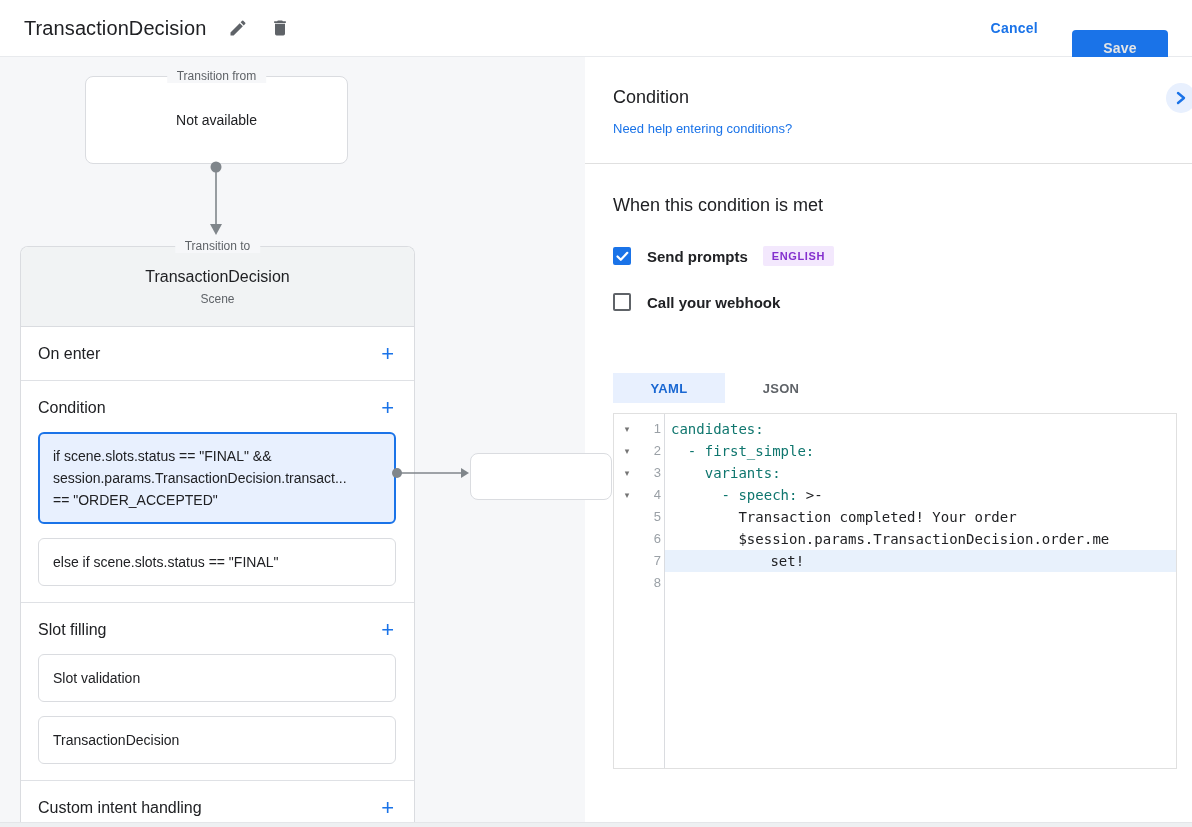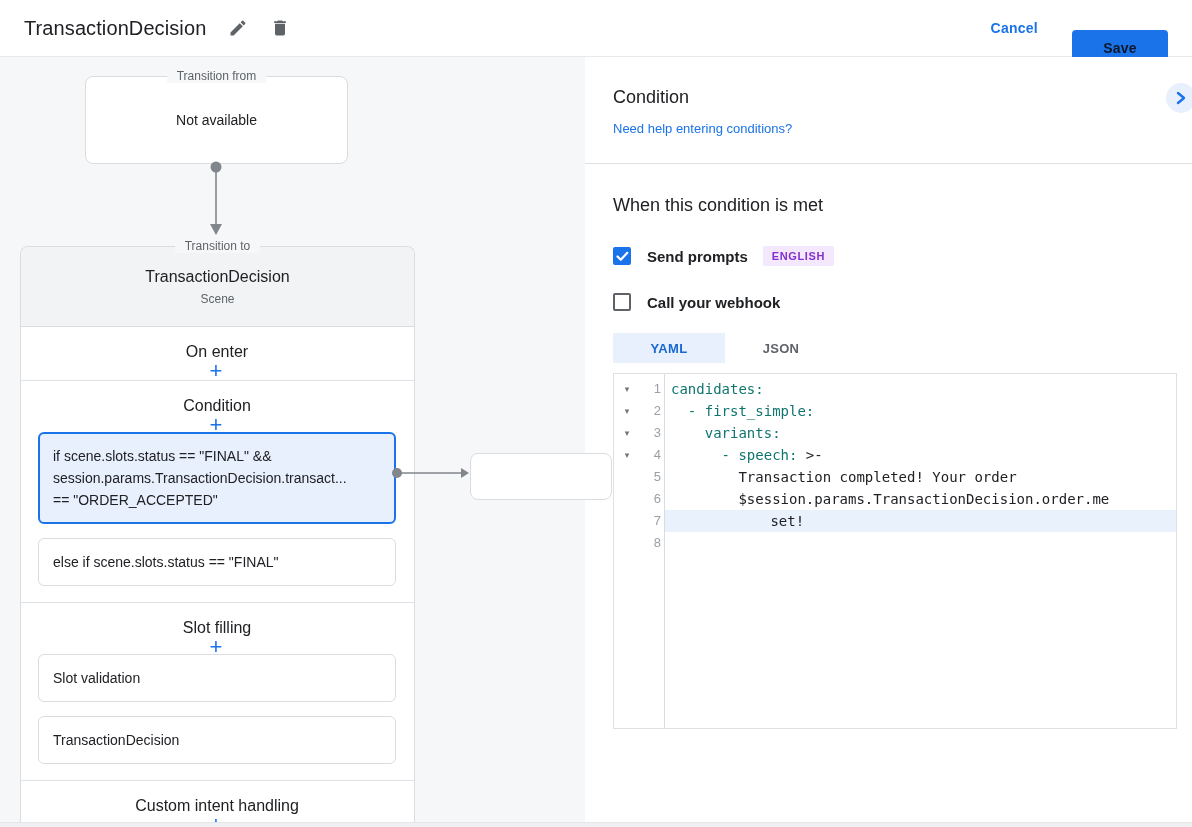--- a/index.html
+++ b/index.html
@@ -7,42 +7,42 @@
   body { font-family: "Liberation Sans", sans-serif; color:#202124; background:#fff; }
   .wrap { position:relative; width:1192px; height:827px; overflow:hidden; background:#fff; }
 
   
   .topbar { height:57px; display:flex; align-items:center; padding:0 24px; background:#fff; border-bottom:1px solid #e8eaed; }
   .page-title { font-size:20px; color:#202124; letter-spacing:.1px; }
   .icon-btn { width:20px; height:20px; margin-left:22px; color:#5f6368; cursor:pointer; flex:none; }
   .icon-btn svg { width:20px; height:20px; fill:#5f6368; }
   .topbar-spacer { flex:1; }
   .cancel-btn { color:#1a73e8; font-size:14px; font-weight:700; letter-spacing:.25px; margin-right:34px; cursor:pointer; }
-  .save-btn { background:#1a73e8; color:#0f172a; font-size:14px; font-weight:700; letter-spacing:.25px; border:none; border-radius:4px; width:96px; height:37px; cursor:pointer;margin-top:40px; }
+  .save-btn { background:#1a73e8; color:#e5e5e5; font-size:14px; font-weight:700; letter-spacing:.25px; border:none; border-radius:4px; width:96px; height:37px; cursor:pointer;margin-top:40px; }
 
   
   .main { display:flex; height:770px; }
   .canvas { position:relative; width:585px; flex:none; background:#f6f7f9; }
   .panel { flex:1; background:#fff; padding:0 15px 0 28px; }
 
   
   .from-box { position:absolute; left:85px; top:19px; width:263px; height:88px; background:#fff; border:1px solid #dadce0; border-radius:8px; display:flex; align-items:center; justify-content:center; }
   .box-legend { position:absolute; top:-8px; left:50%; transform:translateX(-50%); font-size:12px; color:#5f6368; background:#f6f7f9; padding:0 10px; white-space:nowrap; }
   .from-value { font-size:14px; color:#202124; }
 
   .arrow-svg { position:absolute; left:204px; top:102px; }
   .connector-svg { position:absolute; left:391px; top:406px; }
 
   
   .scene-card { position:absolute; left:20px; top:189px; bottom:0; width:395px; background:#fff; border:1px solid #dadce0; border-bottom:none; border-radius:8px 8px 0 0; }
   .card-header { height:80px; background:#f1f3f4; border-bottom:1px solid #dadce0; border-radius:7px 7px 0 0; display:flex; flex-direction:column; align-items:center; justify-content:center; gap:6px; }
   .scene-name { font-size:16px; color:#202124; }
   .scene-type { font-size:12px; color:#5f6368; }
   .section { border-bottom:1px solid #dfe1e5; padding:16px 18px 16px 17px; }
-  .section-head { display:flex; align-items:center; justify-content:space-between; height:21px;flex-direction:column; }
+  .section-head { display:flex; align-items:center; justify-content:space-between; height:21px; }
   .section-label { font-size:16px; color:#202124; }
   .plus-icon { font-size:22px; line-height:20px; color:#1a73e8; cursor:pointer; font-weight:400; padding-right:2px; }
   .item-box { margin-top:14px; border:1px solid #dadce0; border-radius:6px; background:#fff; padding:12px 14px; font-size:14px; line-height:22px; color:#202124; cursor:pointer; }
   .item-box.selected { border:2px solid #1a73e8; background:#e8f0fe; padding:11px 13px; }
   .item-line { white-space:nowrap; overflow:hidden; }
 
   .target-box { position:absolute; left:470px; top:396px; width:142px; height:47px; background:#fff; border:1px solid #dadce0; border-radius:8px; z-index:5; }
 
   
   .cond-title-row { position:relative; margin-top:30px; height:22px; }
@@ -61,21 +61,21 @@
   .check-row.second { margin-top:30px; }
   .checkbox { width:18px; height:18px; flex:none; border:2px solid #5f6368; border-radius:2px; background:#fff; cursor:pointer; display:flex; align-items:center; justify-content:center; }
   .checkbox.checked { background:#1a73e8; border-color:#1a73e8; }
   .check-label { margin-left:16px; font-size:15px; font-weight:700; color:#202124; }
   .lang-badge { margin-left:15px; background:#f3e8fd; color:#8430ce; font-size:11px; font-weight:700; letter-spacing:.6px; padding:4px 9px; border-radius:2px; }
 
   .desc { margin-top:12px; font-size:13.5px; line-height:17px; color:#3c4043; max-width:562px; }
   .inline-link { color:#1a73e8; cursor:pointer; }
 
   .tabs { display:flex; margin-top:22px; }
-  .tab { width:112px; height:30px; display:flex; align-items:center; justify-content:center; font-size:13px; font-weight:700; letter-spacing:.3px; color:#5f6368; cursor:pointer; }
+  .tab { width:112px; height:30px; display:flex; align-items:center; justify-content:center; font-size:13px; font-weight:700; letter-spacing:.3px; color:#5f6368; cursor:pointer;margin-top:40px; }
   .tab.active { background:#e8f0fe; color:#1967d2; }
 
   
   .editor { position:relative; margin-top:10px; border:1px solid #e0e0e0; height:356px; background:#fff; overflow:hidden; padding-top:4px; font-family:"DejaVu Sans Mono", monospace; font-size:14px; line-height:22px; }
   .editor::before { content:""; position:absolute; left:50px; top:0; bottom:0; width:1px; background:#dadce0; }
   .code-line { display:flex; height:22px; position:relative; }
   .gutter { width:51px; flex:none; display:flex; align-items:center; }
   .fold { width:26px; flex:none; text-align:center; font-size:9px; color:#757575; cursor:pointer; font-family:"Liberation Sans",sans-serif; }
   .lnum { width:21px; flex:none; text-align:right; font-size:13px; color:#9aa0a6; font-family:"Liberation Sans",sans-serif; }
   .code { flex:1; padding-left:6px; white-space:pre; overflow:hidden; color:#202124; }

